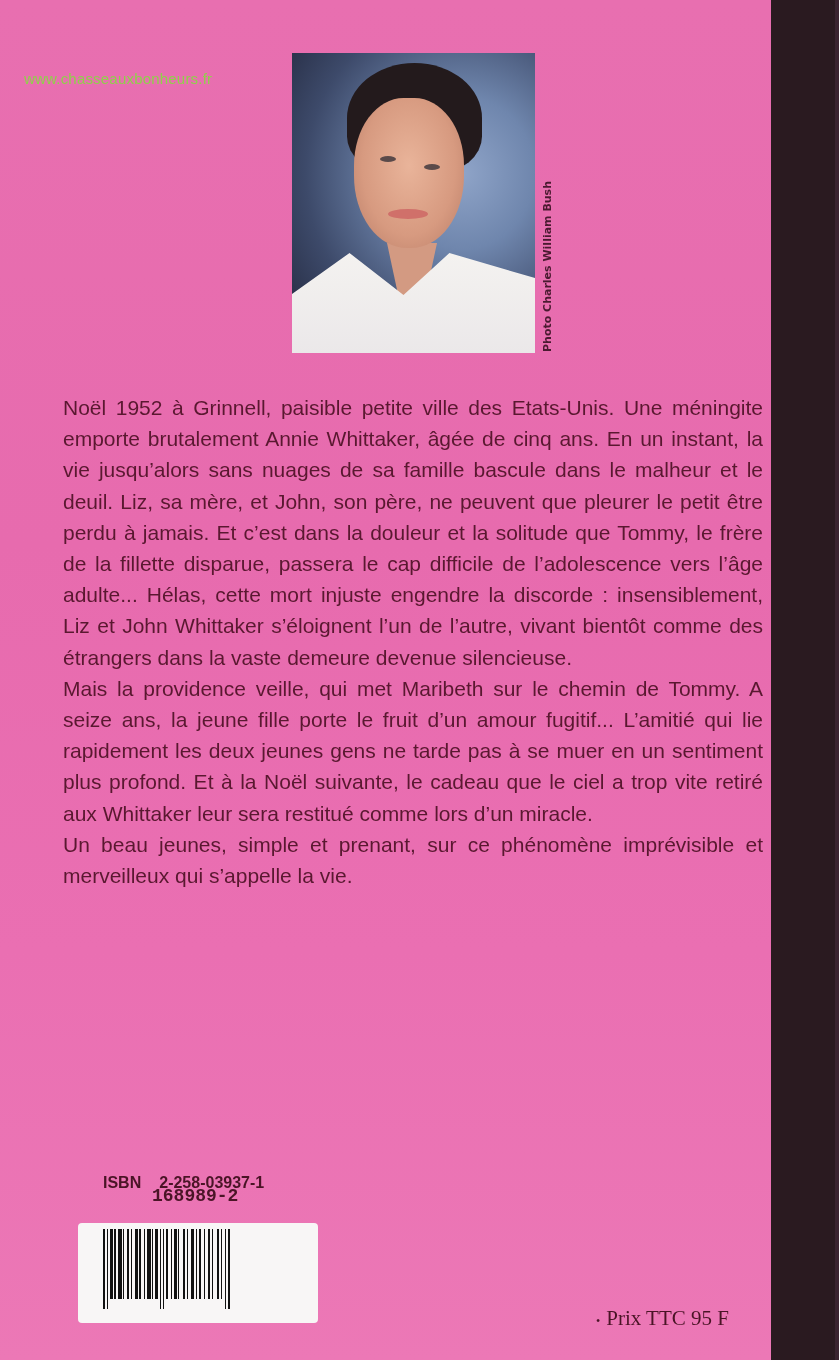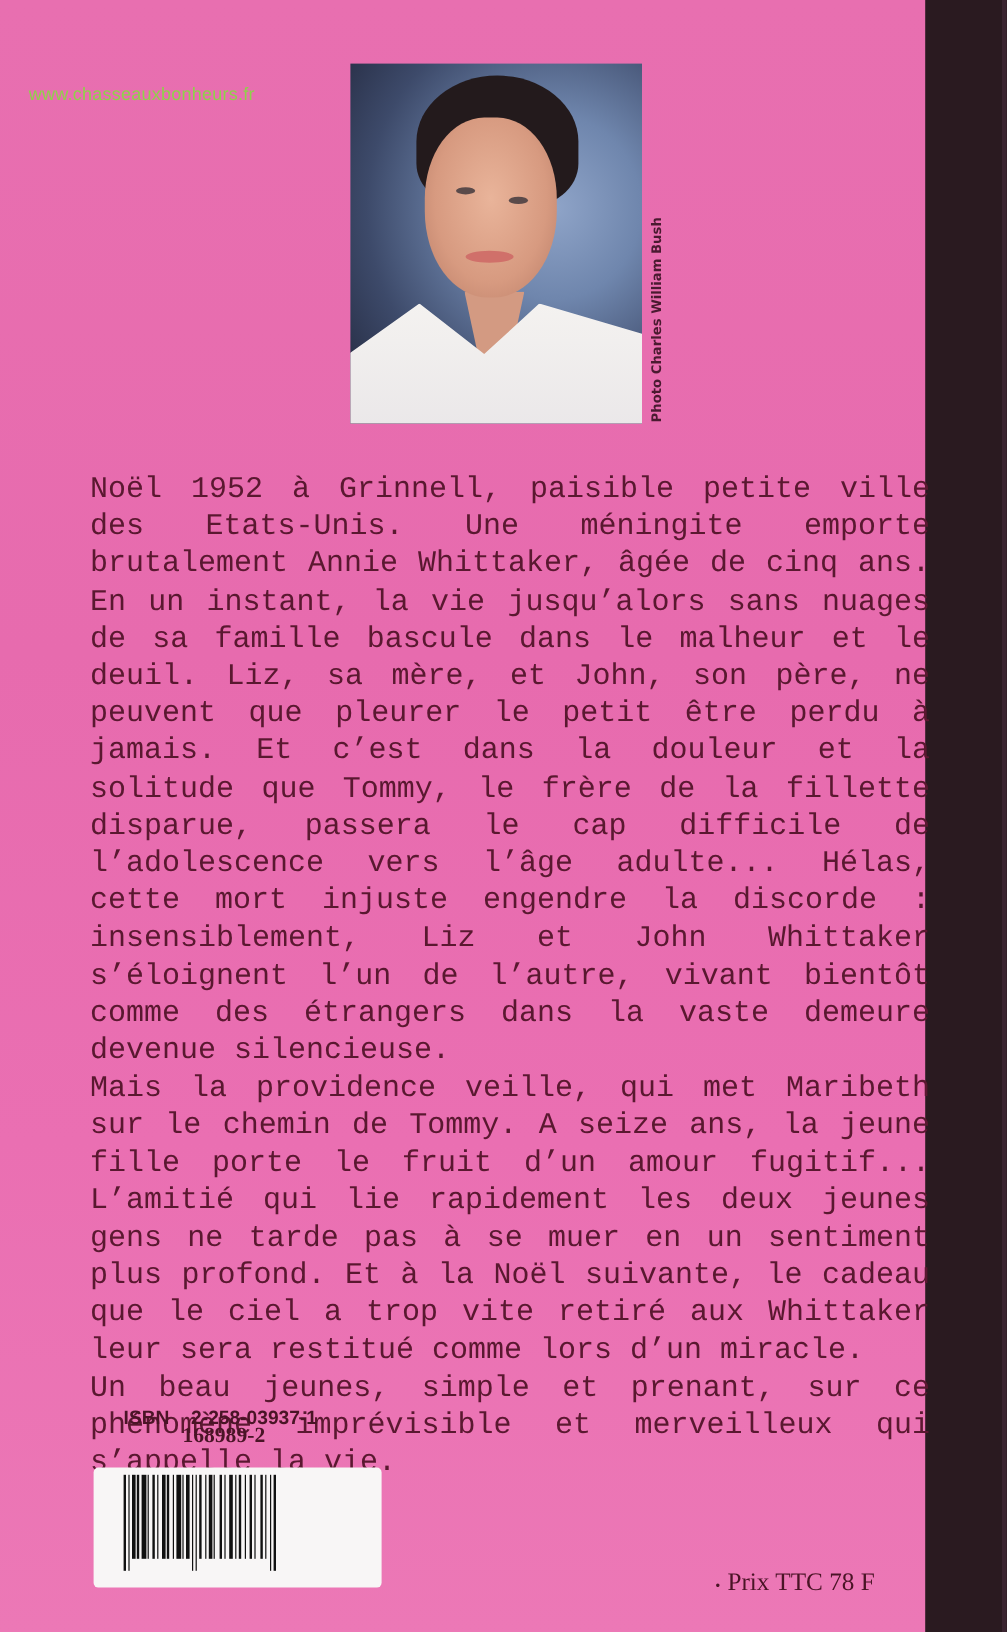--- a/index.html
+++ b/index.html
@@ -52,28 +52,28 @@
     background: #d39a82;
     clip-path: polygon(0 0, 100% 0, 70% 100%, 30% 100%);
   }
   .photo-credit {
     position: absolute; left: 541px; top: 352px;
     transform: rotate(-90deg); transform-origin: left top;
     font-family: "DejaVu Sans", sans-serif; font-weight: bold;
     font-size: 11px; color: #4a1a30; white-space: nowrap;
   }
   .blurb {
-    position: absolute; left: 75px; top: 392px; width: 700px;
-    font-family: Liberation Mono, monospace;
-    font-size: 25px; line-height: 31.2px; color: #5a1830;
+    position: absolute; left: 63px; top: 392px; width: 700px;
+    font-family: Liberation Sans, sans-serif;
+    font-size: 21px; line-height: 31.2px; color: #5a1830;
   }
   .blurb p { margin: 0; text-align: justify; text-align-last: left; }
   .code {
     position: absolute; left: 152px; top: 1186px;
-    font-family: Liberation Serif, serif; font-weight: bold;
+    font-family: Liberation Mono, monospace; font-weight: bold;
     font-size: 18px; color: #4a1426;
   }
   .isbn {
     position: absolute; left: 103px; top: 1174px;
     font-family: "Liberation Sans", sans-serif; font-weight: bold;
     font-size: 16px; color: #4a1426; word-spacing: 8px;
   }
   .isbn span { margin-right: 18px; }
   .barcode-box {
     position: absolute; left: 78px; top: 1223px;
@@ -188,16 +188,16 @@
         <b></b>
         <i style="width:1px"></i>
         <b style="width:3px"></b>
       <i class="long" style="width:1px"></i>
         <b></b>
         <i class="long" style="width:2px"></i>
     </div>
   </div>
 
   <div class="price">
-    <span class="dot">•</span><span>Prix  TTC 78 F</span>
+    <span class="dot">•</span><span>Prix  TTC 95 F</span>
   </div>
 </div>
 <div class="edge"></div>
 
 </body></html>

